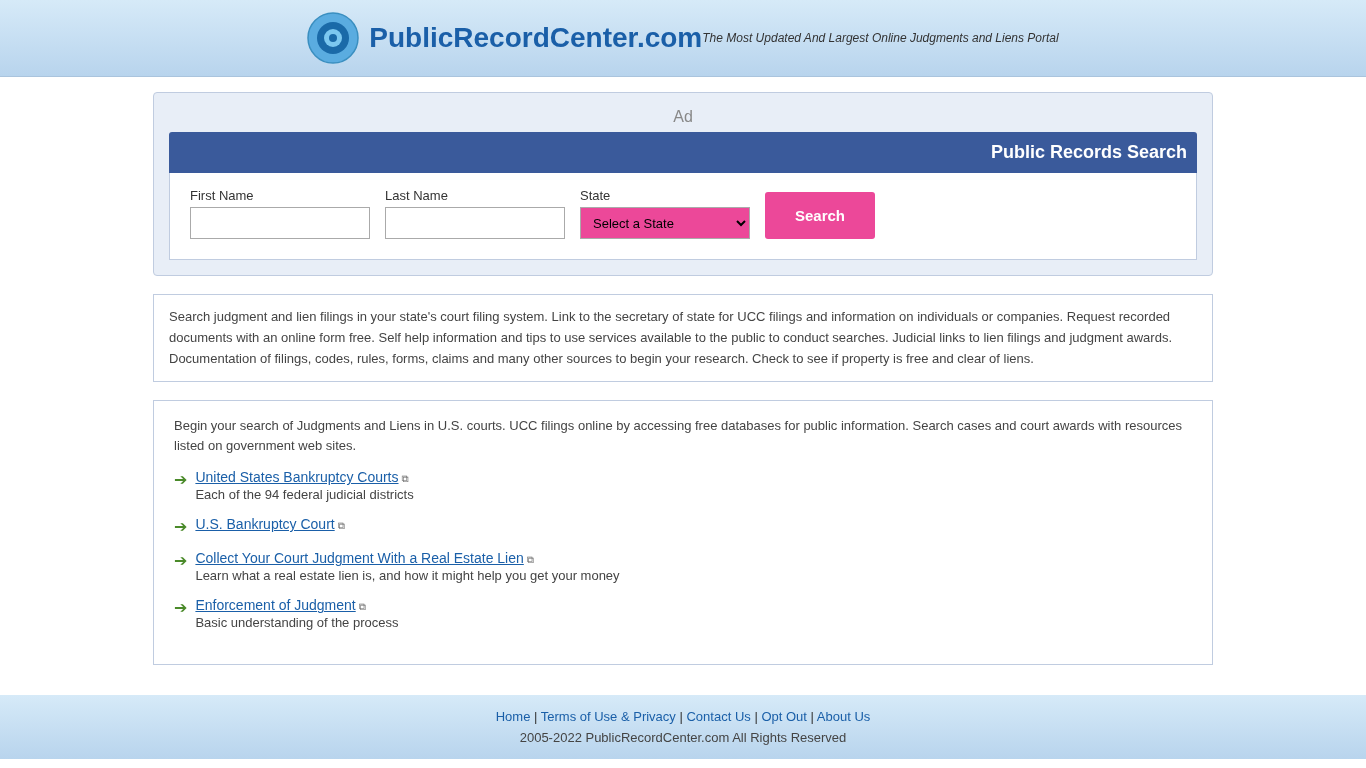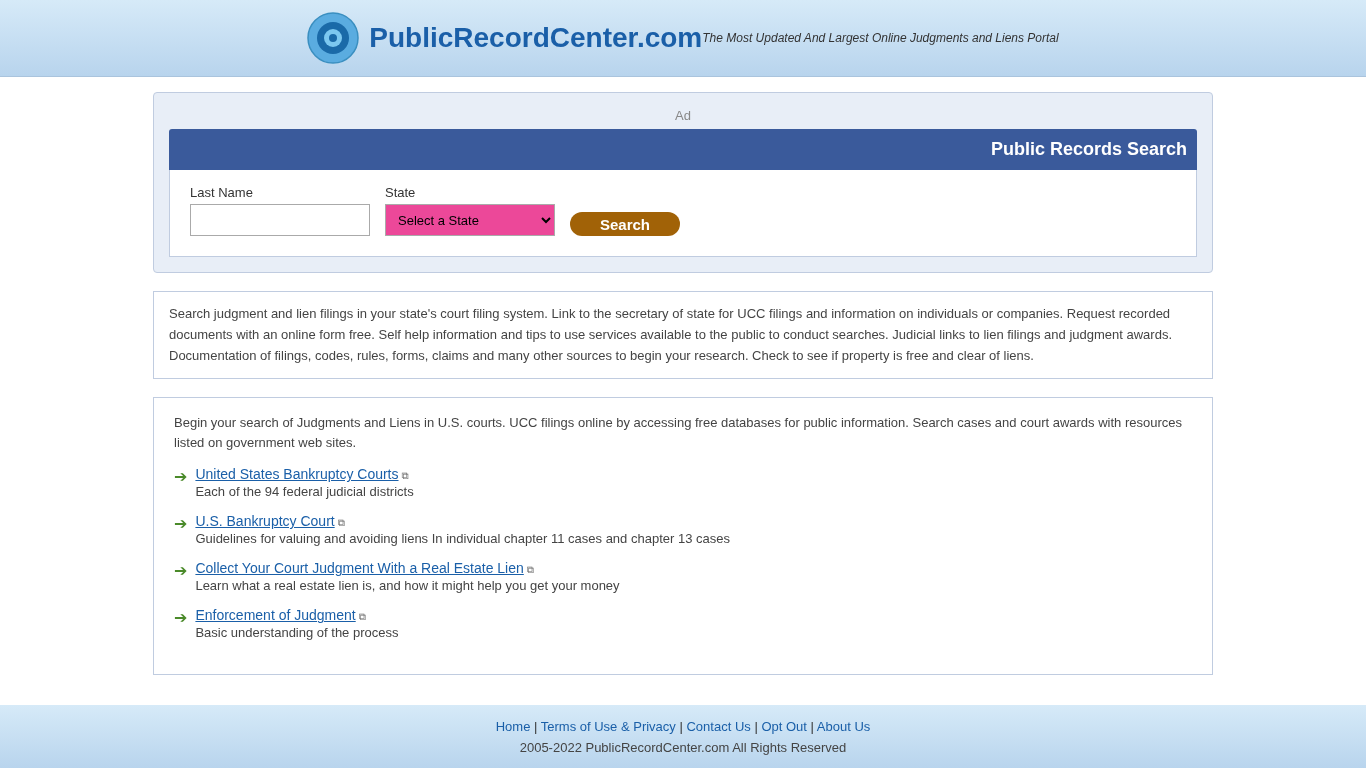--- a/index.html
+++ b/index.html
@@ -47,21 +47,21 @@
     
     #search-container {
       background: #e8eef7;
       border: 1px solid #c0cce0;
       border-radius: 4px;
       padding: 15px;
       margin-bottom: 18px;
     }
     #ad-label {
       text-align: center;
-      font-size: 13px;
+      font-size: 16px;
       color: #888;
       margin-bottom: 6px;
     }
     #search-box {
       background: #3a5a9b;
       color: #fff;
       text-align: right;
       font-size: 18px;
       font-weight: bold;
       padding: 10px;
@@ -97,29 +97,29 @@
     }
     .form-field select {
       border: 1px solid #aaa;
       padding: 5px 8px;
       font-size: 13px;
       width: 170px;
       height: 32px;
       background: #ec4899;
     }
     #search-btn {
-      background: #a16207;
+      background: #ec4899;
       color: #fff;
       border: none;
       padding: 0 30px;
-      height: 24px;
+      height: 47px;
       font-size: 15px;
       font-weight: bold;
       cursor: pointer;
-      border-radius: 14px;
+      border-radius: 3px;
     }
 
     
     #description-box {
       border: 1px solid #c0cce0;
       background: #fff;
       padding: 12px 15px;
       font-size: 13px;
       line-height: 1.6;
       color: #444;
@@ -215,20 +215,24 @@
 </div>
 
 <div id="main">
 
   <div id="search-container">
     <div id="ad-label">Ad</div>
     <div id="search-box">Public Records Search</div>
     <div id="search-form-area">
       <div id="form-row">
         <div class="form-field">
+          <label>First Name</label>
+          <input type="text" style="">
+        </div>
+        <div class="form-field">
           <label>Last Name</label>
           <input type="text" style="">
         </div>
         <div class="form-field">
           <label>State</label>
           <select id="state-select"><option value="Select a State">Select a State</option><option value="Alabama">Alabama</option><option value="Alaska">Alaska</option><option value="Arizona">Arizona</option><option value="Arkansas">Arkansas</option><option value="California">California</option><option value="Colorado">Colorado</option><option value="Connecticut">Connecticut</option><option value="Delaware">Delaware</option><option value="Florida">Florida</option><option value="Georgia">Georgia</option><option value="Hawaii">Hawaii</option><option value="Idaho">Idaho</option><option value="Illinois">Illinois</option><option value="Indiana">Indiana</option><option value="Iowa">Iowa</option><option value="Kansas">Kansas</option><option value="Kentucky">Kentucky</option><option value="Louisiana">Louisiana</option><option value="Maine">Maine</option><option value="Maryland">Maryland</option><option value="Massachusetts">Massachusetts</option><option value="Michigan">Michigan</option><option value="Minnesota">Minnesota</option><option value="Mississippi">Mississippi</option><option value="Missouri">Missouri</option><option value="Montana">Montana</option><option value="Nebraska">Nebraska</option><option value="Nevada">Nevada</option><option value="New Hampshire">New Hampshire</option><option value="New Jersey">New Jersey</option><option value="New Mexico">New Mexico</option><option value="New York">New York</option><option value="North Carolina">North Carolina</option><option value="North Dakota">North Dakota</option><option value="Ohio">Ohio</option><option value="Oklahoma">Oklahoma</option><option value="Oregon">Oregon</option><option value="Pennsylvania">Pennsylvania</option><option value="Rhode Island">Rhode Island</option><option value="South Carolina">South Carolina</option><option value="South Dakota">South Dakota</option><option value="Tennessee">Tennessee</option><option value="Texas">Texas</option><option value="Utah">Utah</option><option value="Vermont">Vermont</option><option value="Virginia">Virginia</option><option value="Washington">Washington</option><option value="West Virginia">West Virginia</option><option value="Wisconsin">Wisconsin</option><option value="Wyoming">Wyoming</option></select>
         </div>
         <button id="search-btn">Search</button>
       </div>
     </div>
@@ -238,21 +242,21 @@
 
   <div id="nationwide-section">
     <div id="nationwide-desc">Begin your search of Judgments and Liens in U.S. courts. UCC filings online by accessing free databases for public information. Search cases and court awards with resources listed on government web sites.</div>
     <div id="links-list">
         <div class="link-item">
           <span class="arrow-icon">➔</span>
           <div class="link-content"><span class="link-title">United States Bankruptcy Courts</span><span class="external-icon">⧉</span><div class="link-desc">Each of the 94 federal judicial districts</div></div>
         </div>
         <div class="link-item">
           <span class="arrow-icon">➔</span>
-          <div class="link-content"><span class="link-title">U.S. Bankruptcy Court</span><span class="external-icon">⧉</span><div class="link-desc">Guidelines for valuing and avoiding liens In individual chapter 11 cases and chapter 13 cases</div></div>
+          <div class="link-content"><span class="link-title">U.S. Bankruptcy Court</span><span class="external-icon">⧉</span></div>
         </div>
         <div class="link-item">
           <span class="arrow-icon">➔</span>
           <div class="link-content"><span class="link-title">Collect Your Court Judgment With a Real Estate Lien</span><span class="external-icon">⧉</span><div class="link-desc">Learn what a real estate lien is, and how it might help you get your money</div></div>
         </div>
         <div class="link-item">
           <span class="arrow-icon">➔</span>
           <div class="link-content"><span class="link-title">Enforcement of Judgment</span><span class="external-icon">⧉</span><div class="link-desc">Basic understanding of the process</div></div>
         </div>
       </div>

